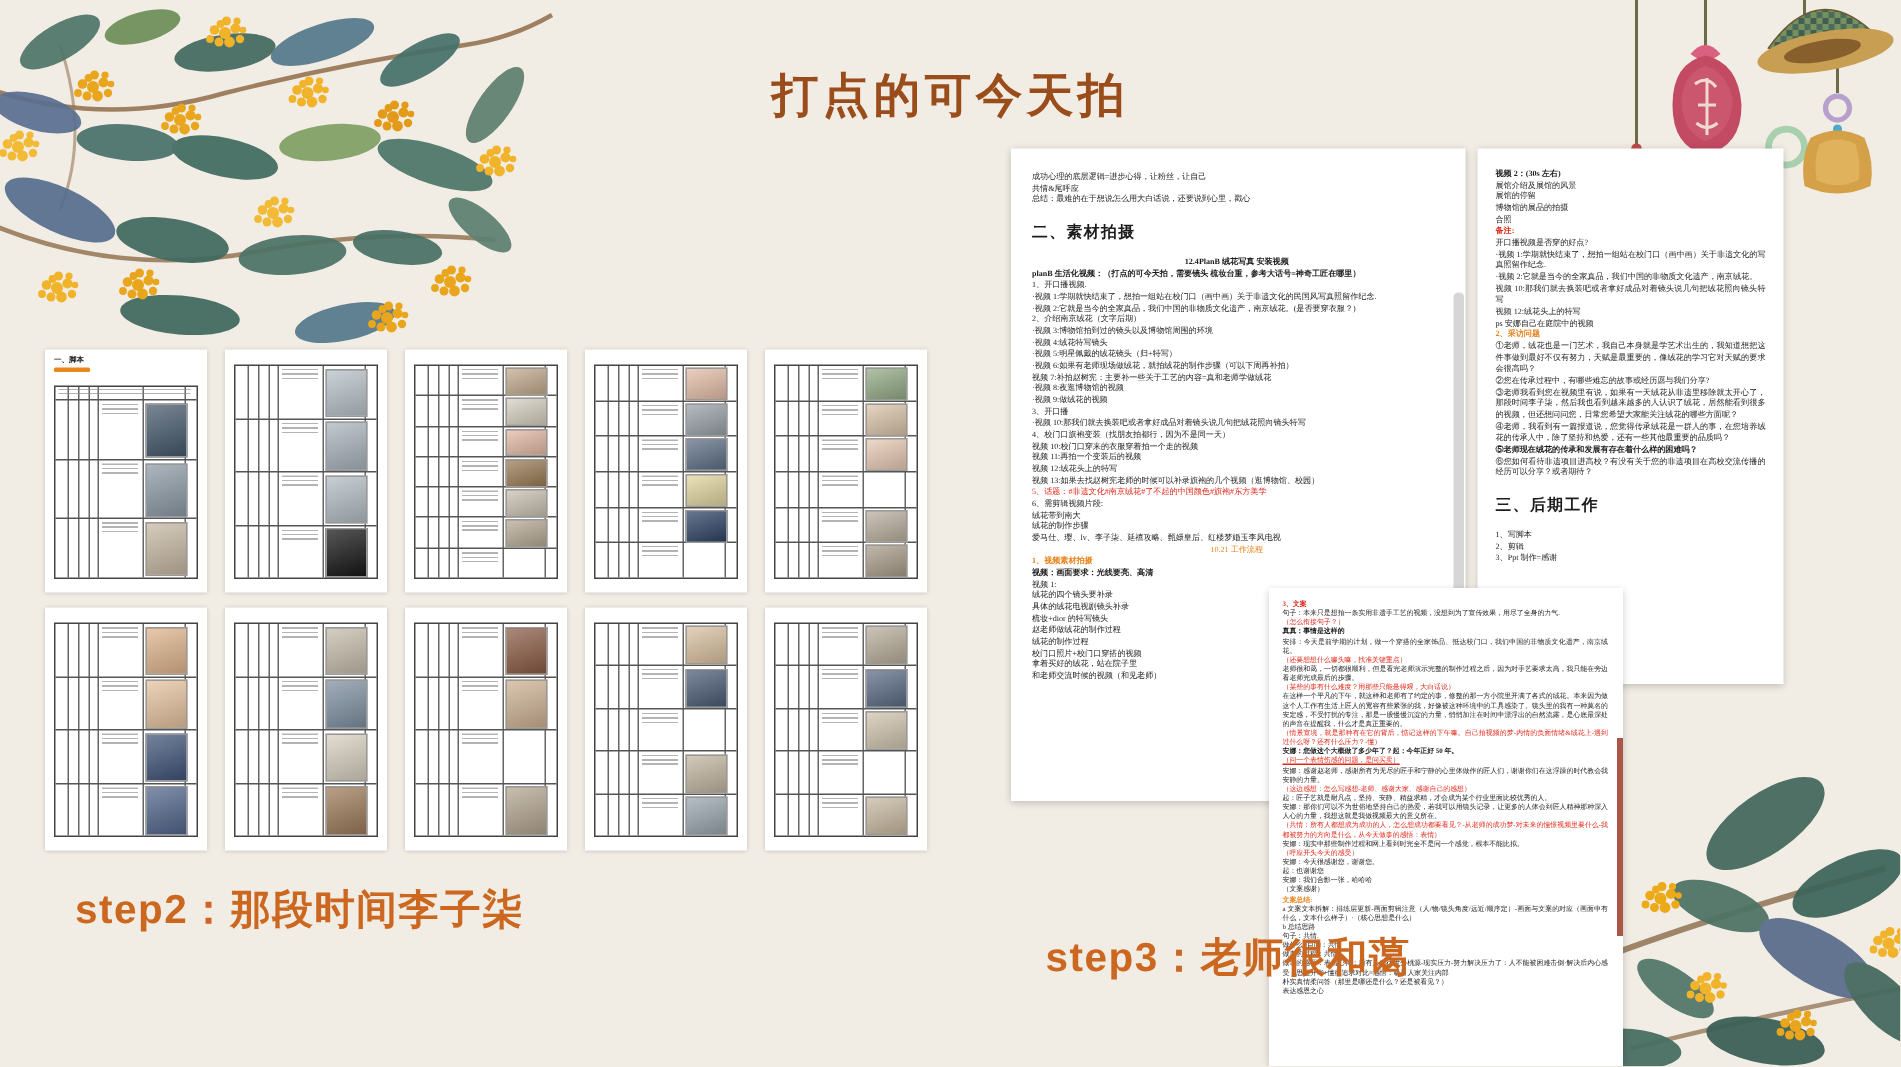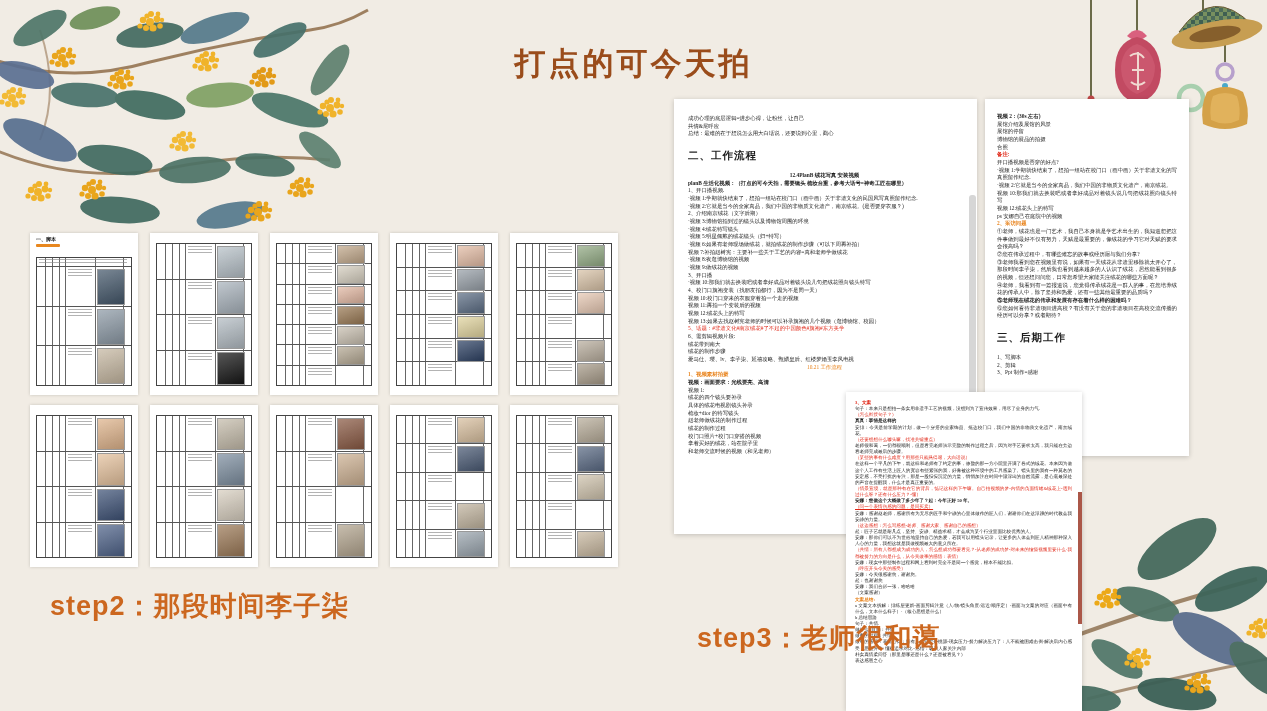--- a/index.html
+++ b/index.html
@@ -488,21 +488,21 @@
     </div>
 
   <div class="caption cap2">step2：那段时间李子柒</div>
 
   <div class="doc docA">
     <div class="doc-body">
         <div class="ln s-n">成功心理的底层逻辑=进步心得，让粉丝，让自己</div>
         <div class="ln s-n">共情&amp;尾呼应</div>
         <div class="ln s-n">总结：最难的在于想说怎么用大白话说，还要说到心里，戳心</div>
         <div class="ln s-gap"></div>
-        <div class="ln s-h">二、工作流程</div>
+        <div class="ln s-h">二、素材拍摄</div>
         <div class="ln s-gap"></div>
         <div class="ln s-c">12.4PlanB 绒花写真 安装视频</div>
         <div class="ln s-b">planB 生活化视频：（打点的可今天拍，需要镜头 梳妆台重，参考大话号=神奇工匠在哪里）</div>
         <div class="ln s-n">1、开口播视频.</div>
         <div class="ln s-n">·视频 1:学期就快结束了，想拍一组站在校门口（画中画）关于非遗文化的民国风写真照留作纪念.</div>
         <div class="ln s-n">·视频 2:它就是当今的全家真品，我们中国的非物质文化遗产，南京绒花。(是否要穿衣服？)</div>
         <div class="ln s-n">2、介绍南京绒花（文字后期）</div>
         <div class="ln s-n">·视频 3:博物馆拍到过的镜头以及博物馆周围的环境</div>
         <div class="ln s-n">·视频 4:绒花特写镜头</div>
         <div class="ln s-n">·视频 5:明星佩戴的绒花镜头（归+特写）</div>

